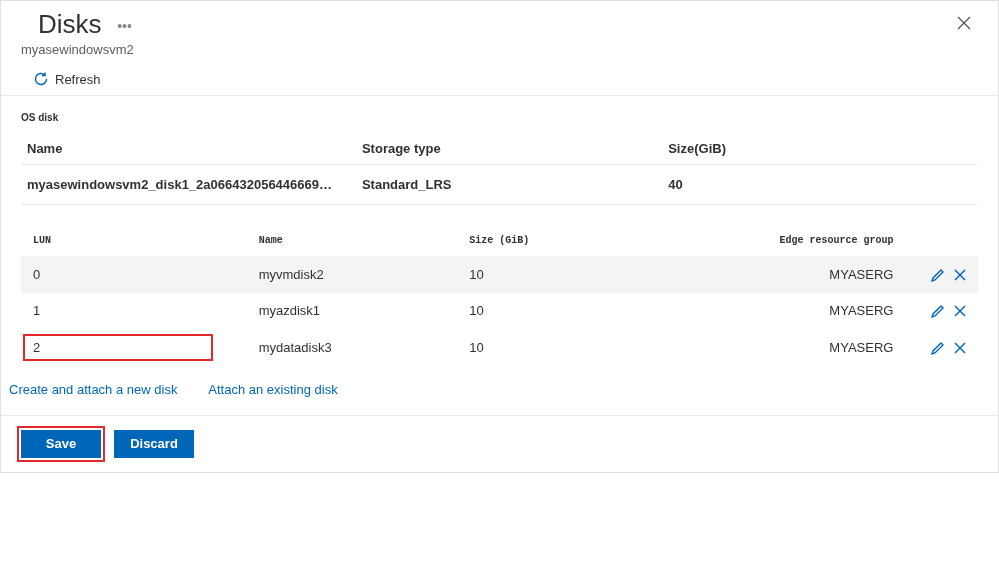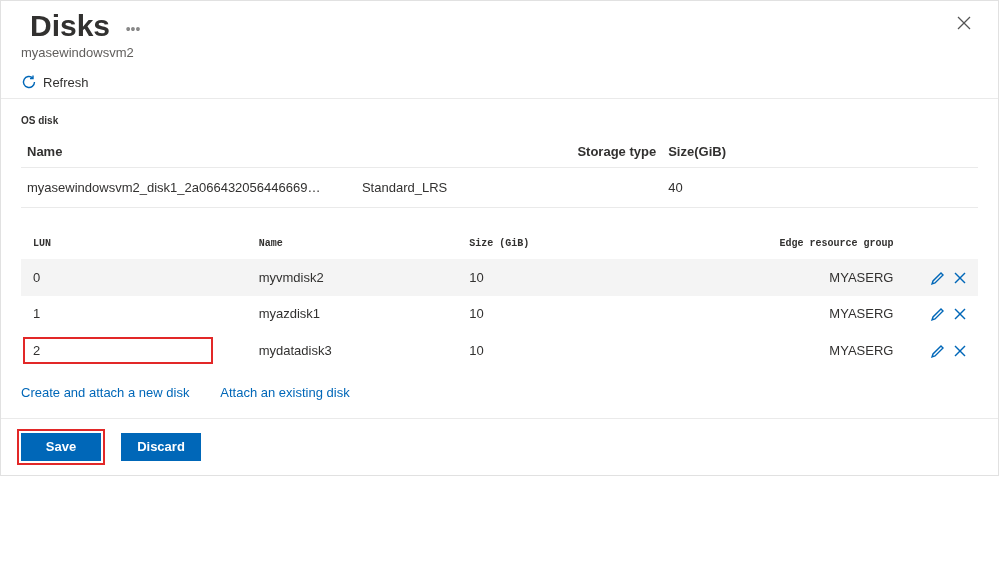--- a/index.html
+++ b/index.html
@@ -27,44 +27,44 @@
     color: #888;
     margin: 0 4px;
   }
   .header-row {
     display: flex;
     justify-content: space-between;
     align-items: flex-start;
     padding: 4px 20px 0 20px;
   }
   .title-wrap h1 {
-    font-size: 30px;
-    font-weight: 700;
-    margin: 4px 0 0 9px;
+    font-size: 26px;
+    font-weight: 400;
+    margin: 4px 0 0 17px;
     display: inline-block;
   }
   .title-dots {
     color: #888;
     margin-left: 12px;
     font-size: 14px;
     vertical-align: 2px;
   }
   .subtitle {
     font-size: 13px;
     color: #605e5c;
     padding: 2px 20px 6px 20px;
   }
   .close-btn {
     font-size: 18px;
     color: #555;
     padding: 10px 6px 0 0;
   }
   .close-btn svg { width: 16px; height: 16px; }
   .toolbar {
-    padding: 8px 20px;
+    padding: 8px 32px;
     border-bottom: 1px solid #eaeaea;
     display: flex;
     align-items: center;
   }
   .toolbar svg { width:16px; height:16px; margin-right:6px; }
   .toolbar-btn {
     display: inline-flex;
     align-items: center;
     font-size: 13px;
     color: #323130;
@@ -87,23 +87,24 @@
     font-weight: 600;
     font-size: 13px;
     padding: 8px 6px;
     border-bottom: 1px solid #eaeaea;
     color:#323130;
   }
   table.os td {
     padding: 12px 6px;
     font-size: 13px;
     border-bottom: 1px solid #eaeaea;
+    font-weight: bold;
   }
   .os .c1 { width: 35%; }
-  .os .c2 { width: 32%; text-align: right; }
+  .os .c2 { width: 32%; }
   .os .c3 { width: 33%; }
   .ellipsis {
     white-space: nowrap;
     overflow: hidden;
     text-overflow: ellipsis;
     max-width: 340px;
   }
   table.data {
     width: 100%;
     border-collapse: collapse;
@@ -131,33 +132,33 @@
     border: 2px solid #e22828;
     padding: 4px 8px;
     margin: -6px -10px;
     width: 190px;
   }
   .action-icons svg {
     width: 16px; height: 16px; vertical-align: middle; margin-left: 2px;
     stroke: #0067b8; fill: none; stroke-width: 1.4;
   }
   .link-row {
-    padding: 12px 20px 18px 20px;
+    padding: 12px 20px 18px 8px;
   }
   .link-row a {
     color: #0067b8;
     text-decoration: none;
     font-size: 13px;
     margin-right: 28px;
   }
   .footer {
     border-top: 1px solid #eaeaea;
     padding: 14px 20px;
     display:flex;
-    gap: 20px;
+    gap: 13px;
   }
   .btn {
     display:inline-flex;
     align-items:center;
     justify-content:center;
     min-width: 80px;
     height: 28px;
     padding: 0 16px;
     font-size: 13px;
     font-weight: 600;

